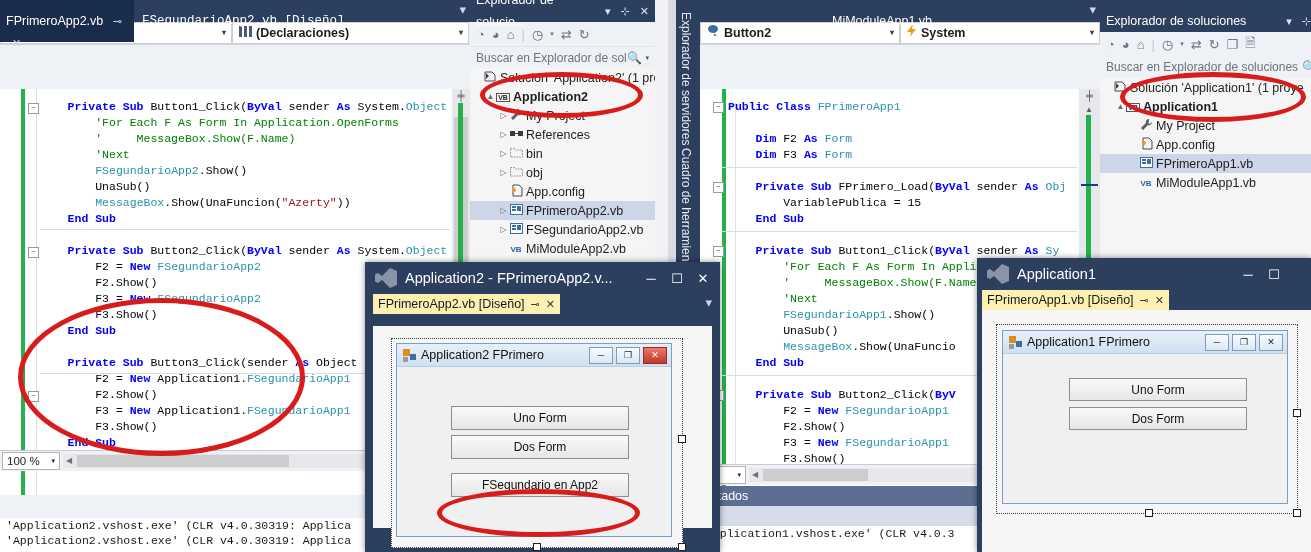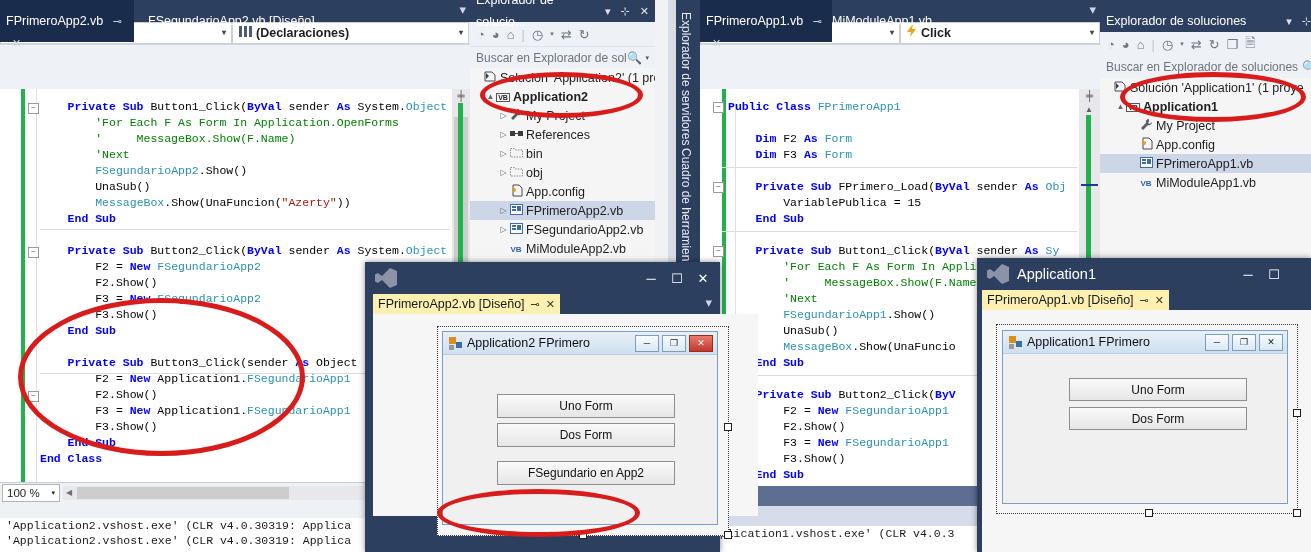--- a/index.html
+++ b/index.html
@@ -29,21 +29,21 @@
   .navbar{height:22px;background:#f0f0f0;border-bottom:1px solid #cfd6e4;display:flex;}
   .navcombo{height:22px;line-height:22px;border:1px solid #cfcfcf;background:#fff;display:flex;align-items:center;
             font-size:12.5px;font-weight:bold;color:#1e1e1e;box-sizing:border-box;}
   .navcombo .ci{margin:0 4px 0 6px;display:inline-block;}
   .navcombo .arrow{margin-left:auto;margin-right:5px;font-size:8px;color:#444;}
 
   .editor{background:#fff;position:relative;overflow:hidden;}
   .gutter-green{position:absolute;width:4px;background:#22b14c;}
   .indbar{position:absolute;width:1px;background:#e0e0e0;}
 
-  .zoomrow{position:absolute;height:20px;background:#eef1f6;display:flex;align-items:center;border-top:1px solid #c6cbd6;margin-top:32px;}
+  .zoomrow{position:absolute;height:20px;background:#eef1f6;display:flex;align-items:center;border-top:1px solid #c6cbd6;}
   .zoombox{width:58px;height:18px;border:1px solid #b4b4b4;background:#fff;font-size:11.5px;
            display:flex;align-items:center;padding-left:4px;box-sizing:border-box;}
   .zoombox .ar{margin-left:auto;margin-right:4px;font-size:7px;}
   .hscroll{height:14px;background:#e8e8ec;position:relative;border:0;}
   .hthumb{position:absolute;top:1px;height:12px;background:#cdcdcd;}
 
   .panelhdr{background:#5d6e92;color:#fff;font-size:12.5px;height:20px;line-height:20px;padding-left:8px;}
   .panelbar{background:#d6dcea;height:24px;display:flex;align-items:center;padding-left:6px;font-size:12.5px;color:#15181c;}
   .panelbar input{height:18px;border:1px solid #a9b0bf;background:#fff;font-size:12.5px;padding-left:3px;
                   font-family:"Liberation Sans",sans-serif;box-sizing:border-box;}
@@ -103,21 +103,21 @@
 <body>
 
 <div id="leftWin" class="abs">
 
   <div class="tabstrip">
     <div class="tab active" style="left:0;width:122px;">
       <span>FPrimeroApp2.vb</span>
       <span class="pin">⊸</span>
       <span class="cls">✕</span>
     </div>
-    <div class="tab" style="left:142px;">
+    <div class="tab" style="left:136px;font-family:Liberation Mono, monospace;">
       <span>FSegundarioApp2.vb [Diseño]</span>
     </div>
     <span class="tabchev">▾</span>
   </div>
 
   <div class="navbar">
     <div class="navcombo" style="width:232px;">
       <span class="ci">
         <svg width="13" height="13" viewBox="0 0 13 13">
             <path d="M2 7l3-3 3 3-3 3z" fill="#b9830a"></path>
@@ -285,25 +285,20 @@
 
 <div class="vdock abs" style="left:655px;top:0;width:45px;height:552px;">
   <div class="abs" style="left:0;top:0;width:13px;height:552px;background:#f2f2f4;"></div>
   <div class="abs" style="left:13px;top:0;width:8px;height:552px;background:#d9dce3;"></div>
   <div class="vtab abs" style="left:23px;top:6px;">Explorador de servidores</div>
   <div class="vtab abs" style="left:23px;top:142px;">Cuadro de herramien</div>
 </div>
 
 <div class="abs" style="left:700px;top:0;width:400px;height:552px;background:#eef1f6;">
   <div class="tabstrip">
-    <div class="tab active" style="left:0;width:120px;">
-      <span>FPrimeroApp1.vb</span>
-      <span class="pin">⊸</span>
-      <span class="cls">✕</span>
-    </div>
     <div class="tab" style="left:126px;">
       <span>MiModuleApp1.vb</span>
     </div>
     <span class="tabchev">▾</span>
   </div>
 
   <div class="navbar">
     <div class="navcombo" style="width:200px;">
       <span class="ci">
         <svg width="13" height="13" viewBox="0 0 13 13">
@@ -313,21 +308,21 @@
       </span>
       <span>Button2</span>
       <span class="arrow">▾</span>
     </div>
     <div class="navcombo" style="width:200px;">
       <span class="ci">
         <svg width="10" height="13" viewBox="0 0 10 13">
             <path d="M6 0L0 8h4l-1 5 6-8H5z" fill="#e8a317"></path>
           </svg>
       </span>
-      <span>Click</span>
+      <span>System</span>
       <span class="arrow">▾</span>
     </div>
   </div>
 
   <div class="editor abs" style="left:0;top:44px;width:400px;height:420px;">
     <div class="gutter-green" style="left:22px;top:0;height:420px;"></div>
     <div class="indbar" style="left:35px;top:14px;height:406px;"></div>
     <div id="codeRight" class="code abs" style="left:28px;top:10px;"><div><span class="kw">Public Class </span><span class="ty">FPrimeroApp1</span></div><div>&nbsp;</div><div><span class="tx">    </span><span class="kw">Dim </span><span class="tx">F2 </span><span class="kw">As </span><span class="ty">Form</span></div><div><span class="tx">    </span><span class="kw">Dim </span><span class="tx">F3 </span><span class="kw">As </span><span class="ty">Form</span></div><div>&nbsp;</div><div><span class="tx">    </span><span class="kw">Private Sub </span><span class="tx">FPrimero_Load(</span><span class="kw">ByVal </span><span class="tx">sender </span><span class="kw">As </span><span class="ty">Obj</span></div><div><span class="tx">        VariablePublica = 15</span></div><div><span class="kw">    End Sub</span></div><div>&nbsp;</div><div><span class="tx">    </span><span class="kw">Private Sub </span><span class="tx">Button1_Click(</span><span class="kw">ByVal </span><span class="tx">sender </span><span class="kw">As </span><span class="ty">Sy</span></div><div><span class="cm">        'For Each F As Form In Application.OpenFo</span></div><div><span class="cm">        '     MessageBox.Show(F.Name)</span></div><div><span class="cm">        'Next</span></div><div><span class="tx">        </span><span class="ty">FSegundarioApp1</span><span class="tx">.Show()</span></div><div><span class="tx">        UnaSub()</span></div><div><span class="tx">        </span><span class="ty">MessageBox</span><span class="tx">.Show(UnaFuncio</span></div><div><span class="kw">    End Sub</span></div><div>&nbsp;</div><div><span class="tx">    </span><span class="kw">Private Sub </span><span class="tx">Button2_Click(</span><span class="kw">ByV</span></div><div><span class="tx">        F2 = </span><span class="kw">New </span><span class="ty">FSegundarioApp1</span></div><div><span class="tx">        F2.Show()</span></div><div><span class="tx">        F3 = </span><span class="kw">New </span><span class="ty">FSegundarioApp1</span></div><div><span class="tx">        F3.Show()</span></div><div><span class="kw">    End Sub</span></div><div>&nbsp;</div><div><span class="kw">End Class</span></div></div>
     <div class="abs" style="left:13px;top:13px;width:9px;height:9px;border:1px solid #9a9a9a;background:#fff;font-size:8px;line-height:7px;text-align:center;color:#555;">−</div>
     <div class="abs" style="left:13px;top:93px;width:9px;height:9px;border:1px solid #9a9a9a;background:#fff;font-size:8px;line-height:7px;text-align:center;color:#555;">−</div>
@@ -431,36 +426,37 @@
     </div>
 </div>
 
 <div class="float abs" style="left:365px;top:262px;width:355px;height:290px;">
   <div class="fTitle">
     <span class="vslogo">
       <svg width="22" height="20" viewBox="0 0 22 20">
           <path d="M15 0L7 8 3 5 0 6.5v7L3 15l4-3 8 8 7-3V3z" fill="#8a93a8"></path>
         </svg>
     </span>
+    <span>Application2 - FPrimeroApp2.v...</span>
     <span class="winbtns">
       <span class="winbtn">─</span>
       <span class="winbtn">☐</span>
       <span class="winbtn" style="margin-right:4px;">✕</span>
     </span>
   </div>
   <div class="abs" style="left:8px;top:32px;">
     <span class="fTab">
       <span>FPrimeroApp2.vb [Diseño]</span>
       <span class="pin">⊸</span>
       <span class="cls">✕</span>
     </span>
   </div>
   <span class="abs" style="right:8px;top:33px;color:#cdd6e6;font-size:13px;">▾</span>
 
-  <div class="designer abs" style="left:8px;top:52px;width:339px;height:202px;padding-left:46px;">
+  <div class="designer abs" style="left:8px;top:64px;width:339px;height:202px;">
     <div class="dsurf abs" style="left:18px;top:12px;width:290px;height:208px;">
       <div class="winform" style="left:4px;top:4px;width:274px;height:192px;">
         <div class="wfTitle">
           <span class="wfIcon">
             <svg width="13" height="13" viewBox="0 0 13 13">
                 <rect x="0" y="0" width="7" height="7" fill="#d98f1e"></rect>
                 <rect x="7" y="5" width="6" height="6" fill="#3c6ea5"></rect>
                 <rect x="0" y="8" width="5" height="5" fill="#9a9a9a"></rect>
               </svg>
           </span>

